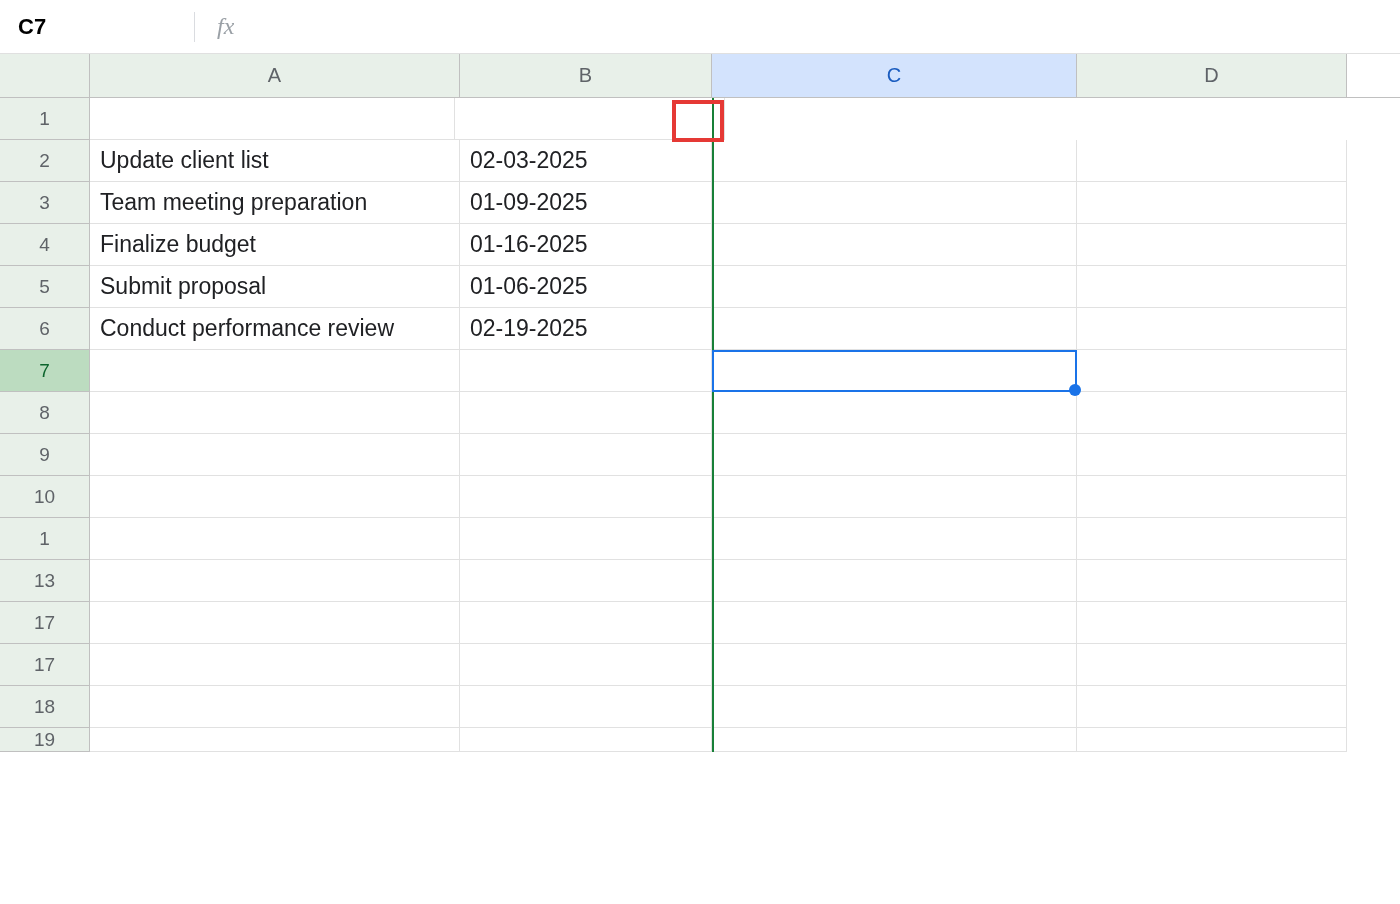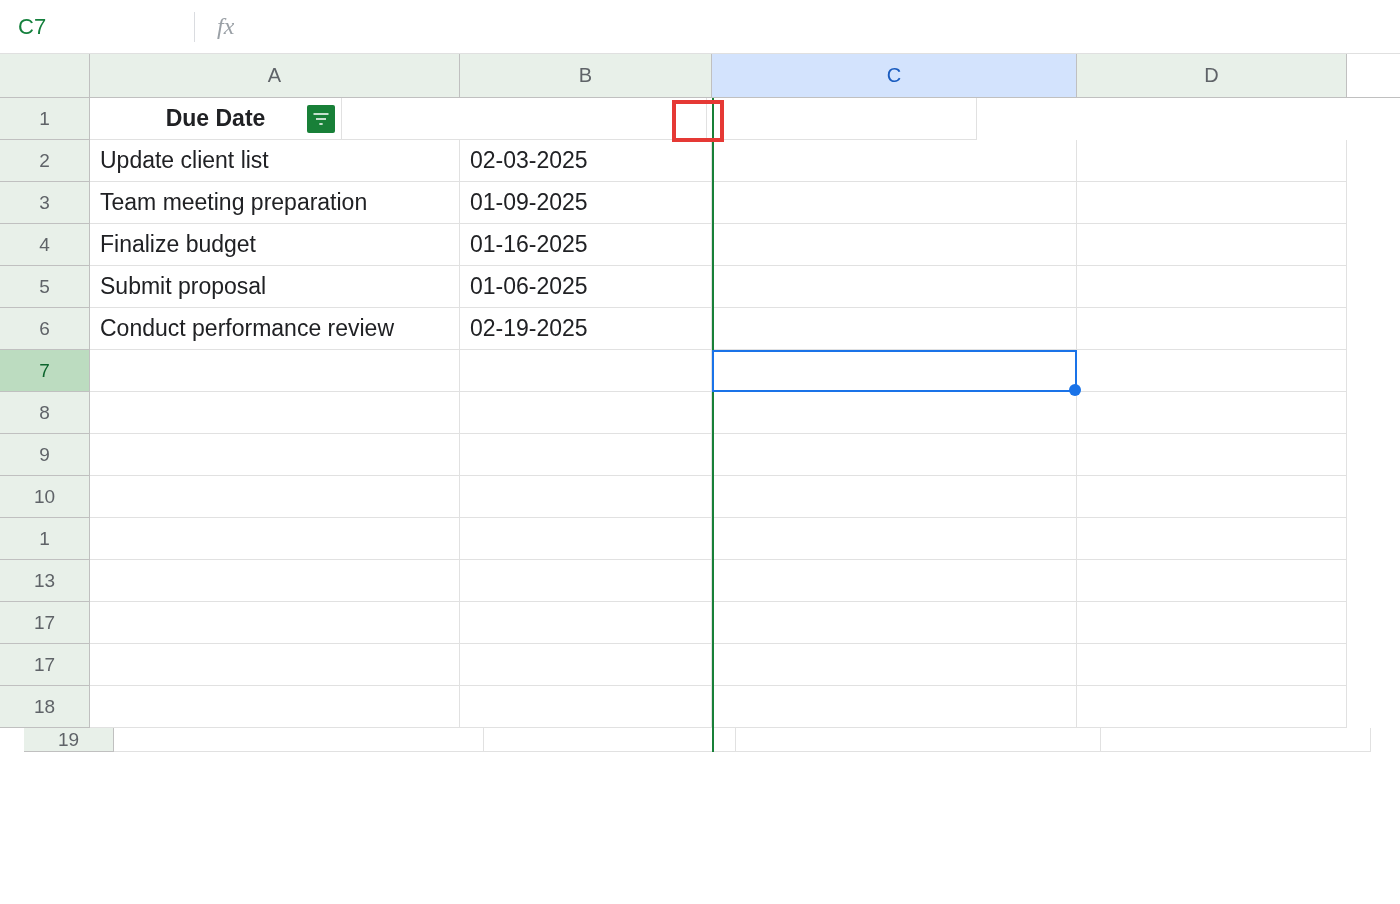--- a/index.html
+++ b/index.html
@@ -23,24 +23,25 @@
       display: flex;
       align-items: center;
       width: 168px;
       height: 38px;
       padding-left: 14px;
       gap: 8px;
     }
     .name-box {
       flex: 1;
       font-size: 22px;
-      color: #15803d;
+      color: #000000;
       border: none;
       outline: none;
       background: transparent;
+      font-weight: bold;
     }
     .dropdown-arrow {
       color: #5f6368;
       font-size: 14px;
       padding-right: 8px;
       cursor: pointer;
     }
     .vdivider {
       width: 1px;
       height: 30px;
@@ -211,28 +212,20 @@
     <div class="col-header col-A">A</div>
     <div class="col-header col-B">B</div>
     <div class="col-header col-C selected">C</div>
     <div class="col-header col-D">D</div>
   </div>
 
   <div class="grid-body">
 
     <div class="row">
       <div class="row-header">1</div>
-      <div class="cell col-B header-cell">
-        <span>Due Date</span>
-        <span class="filter-icon filter-solid">
-          <svg viewBox="0 0 24 24">
-              <path d="M3 6h18M6 12h12M10 18h4"></path>
-            </svg>
-        </span>
-      </div>
       <div class="cell col-C"></div>
       <div class="cell col-D"></div>
     </div>
 
     <div class="row">
       <div class="row-header">2</div>
       <div class="cell col-A">Update client list</div>
       <div class="cell col-B">02-03-2025</div>
       <div class="cell col-C"></div>
       <div class="cell col-D"></div>
@@ -327,21 +320,21 @@
         <div class="cell col-C"></div>
         <div class="cell col-D"></div>
       </div>
     <div class="row">
         <div class="row-header">18</div>
         <div class="cell col-A"></div>
         <div class="cell col-B"></div>
         <div class="cell col-C"></div>
         <div class="cell col-D"></div>
       </div>
-    <div class="row" style="height:24px;padding-left:24px;">
+    <div class="row" style="height:24px;">
         <div class="row-header">19</div>
         <div class="cell col-A"></div>
         <div class="cell col-B"></div>
         <div class="cell col-C"></div>
         <div class="cell col-D"></div>
       </div>
 
     <div class="green-vline"></div>
 
     <div class="red-box" style="left:672px; top:2px; width:52px; height:42px;"></div>

